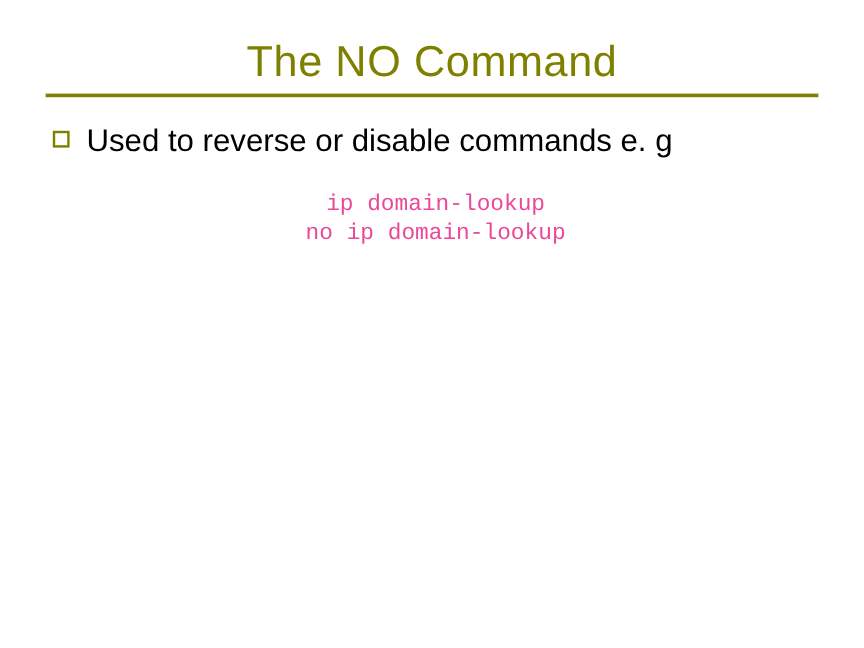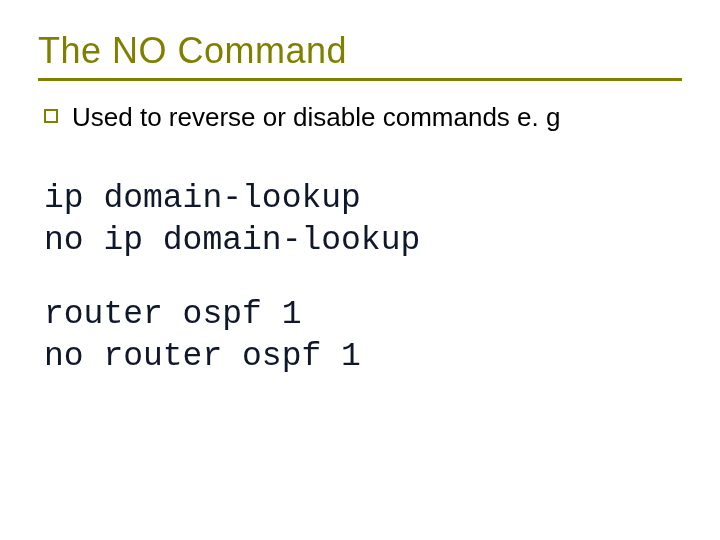--- a/index.html
+++ b/index.html
@@ -8,73 +8,72 @@
     width: 720px;
     height: 540px;
     background: #ffffff;
     font-family: Verdana, Geneva, sans-serif;
   }
   .slide {
     box-sizing: border-box;
     width: 720px;
     height: 540px;
     padding: 30px 38px 0 38px;
+    text-align: center;
   }
   .title {
     color: #808000;
     font-size: 36px;
     font-weight: 400;
     margin: 0 0 6px 0;
     letter-spacing: 0.5px;
   }
   .rule {
     border: none;
     border-top: 3px solid #808000;
     margin: 0 0 20px 0;
   }
   .body {
     padding-left: 6px;
   }
   .bullet-row {
     display: flex;
     align-items: flex-start;
-    margin-bottom: 44px;
+    margin-bottom: 24px;
   }
   .bullet-icon {
     width: 14px;
     height: 14px;
     border: 2px solid #808000;
     box-sizing: border-box;
     margin-top: 8px;
     margin-right: 14px;
     flex-shrink: 0;
   }
   .bullet-text {
     font-size: 26px;
     color: #000000;
     line-height: 1.25;
   }
   .code-block {
     font-family: "Courier New", Courier, monospace;
-    font-size: 33px;
-    color: #0f172a;
+    font-size: 19px;
+    color: #ec4899;
     line-height: 1.28;
     margin-bottom: 32px;
     white-space: pre;
   }
 </style>
 </head>
 <body>
 
 <div class="slide">
   <h1 class="title">The NO Command</h1>
   <hr class="rule">
   <div class="body">
     <div class="bullet-row">
       <span class="bullet-icon"></span>
       <span class="bullet-text">Used to reverse or disable commands e. g</span>
     </div>
     <div class="code-block"><span>ip domain-lookup</span>
 <span>no ip domain-lookup</span></div>
-    <div class="code-block"><span>router ospf 1</span>
-<span>no router ospf 1</span></div>
   </div>
 </div>
 
 </body></html>

